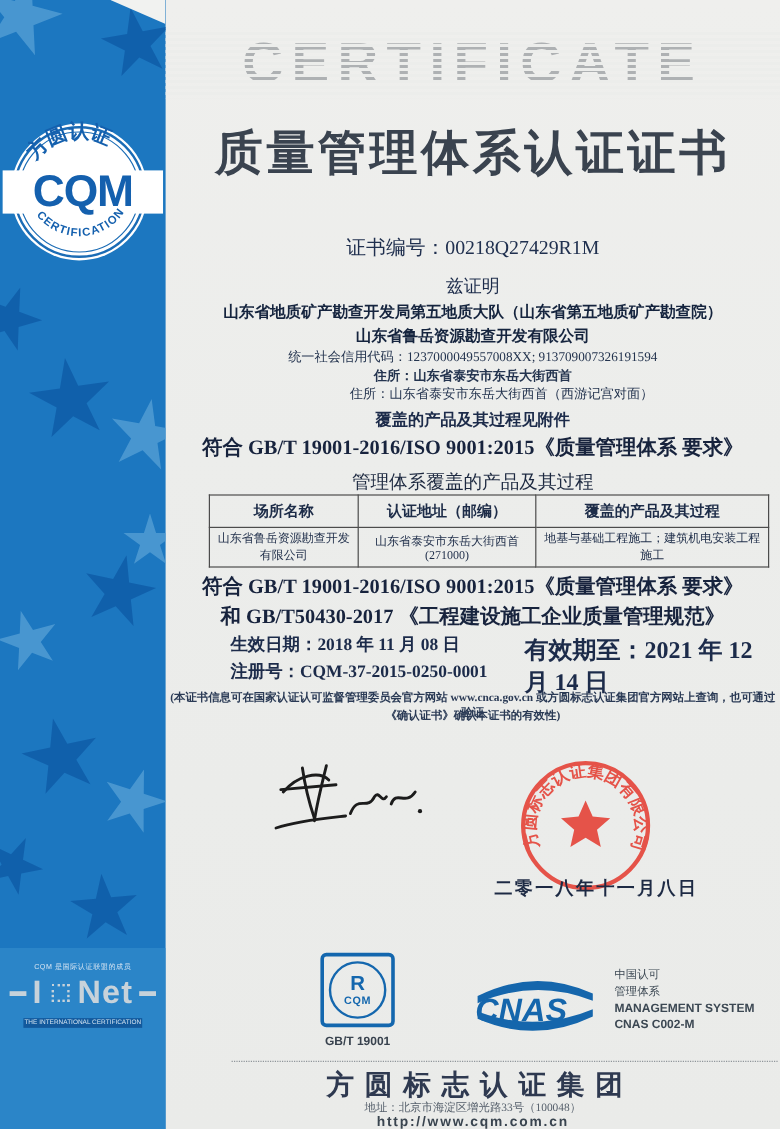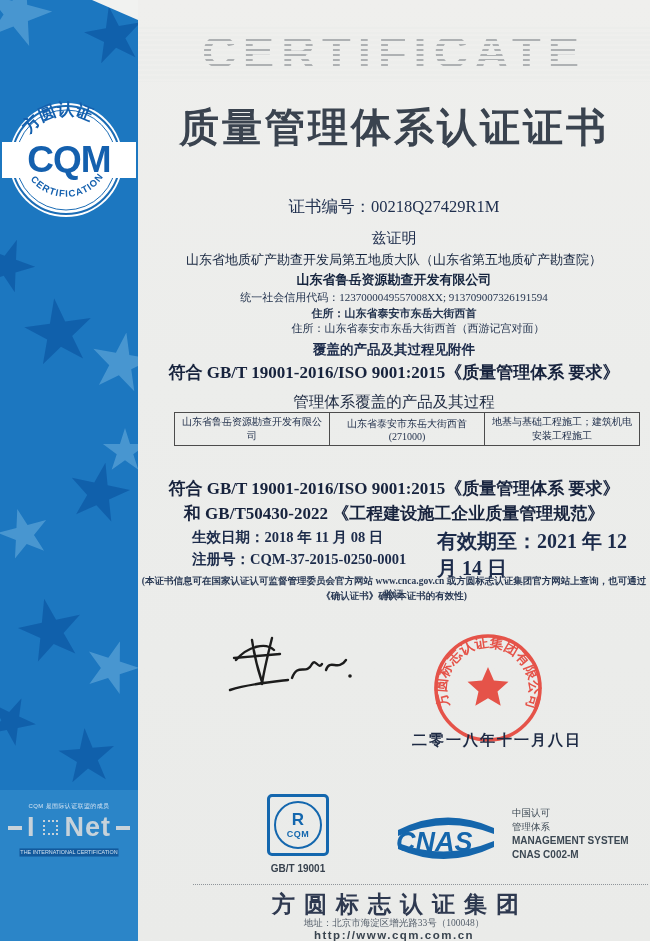--- a/index.html
+++ b/index.html
@@ -50,21 +50,21 @@
     font-family:"Liberation Sans",sans-serif; font-weight:bold; font-size:47px;
     letter-spacing:7px; color:#aeb1b3; }
   .watermark-stripes { position:absolute; inset:0;
     background:repeating-linear-gradient(180deg, rgba(236,237,235,0) 0 2.5px, #ecedeb 2.5px 5px); }
   
   .c { position:absolute; left:138px; width:512px; text-align:center; }
   .title { top:100px; font-family:"Liberation Sans",sans-serif; font-weight:bold;
     font-size:40px; letter-spacing:3px; color:#3a434f; }
   .cert-no { top:196px; font-size:16.5px; color:#20304f; }
   .declare { top:229px; font-size:15px; }
-  .company1 { top:251px; font-size:13px; font-weight:normal; color:#15243e; }
+  .company1 { top:251px; font-size:13px; font-weight:bold; color:#15243e; }
   .company2 { top:271px; font-size:13px; font-weight:bold; color:#15243e; }
   .small-line { font-size:11px; color:#24344f; }
   .credit { top:290px; } .addr1 { top:306px;font-weight:bold; } .addr2 { top:321px;margin-left:24px; }
   .attach { top:341px; font-size:13.5px; font-weight:bold; }
   .std { font-size:17px; font-weight:bold; color:#17233d; }
   .std1 { top:361px; } .std2 { top:477px; } .std3 { top:502px; }
   .tbl-title { top:392px; font-size:15.5px; color:#1d2940; }
   table.scope { position:absolute; left:174px; top:412px; width:466px;
     border-collapse:collapse; table-layout:fixed; }
   table.scope th, table.scope td { border:1.2px solid #4c4c4c; padding:2px 4px;
@@ -172,30 +172,35 @@
   <div class="c company2">山东省鲁岳资源勘查开发有限公司</div>
   <div class="c small-line credit">统一社会信用代码：1237000049557008XX; 913709007326191594</div>
   <div class="c small-line addr1">住所：山东省泰安市东岳大街西首</div>
   <div class="c small-line addr2">住所：山东省泰安市东岳大街西首（西游记宫对面）</div>
   <div class="c attach">覆盖的产品及其过程见附件</div>
   <div class="c std std1">符合 GB/T 19001-2016/ISO 9001:2015《质量管理体系 要求》</div>
   <div class="c tbl-title">管理体系覆盖的产品及其过程</div>
 
   <table class="scope">
     <tbody>
+        <tr>
+      <th class="col1">场所名称</th>
+      <th class="col2">认证地址（邮编）</th>
+      <th class="col3">覆盖的产品及其过程</th>
+    </tr>
     <tr>
       <td>山东省鲁岳资源勘查开发有限公司</td>
       <td>山东省泰安市东岳大街西首 (271000)</td>
       <td>地基与基础工程施工；建筑机电安装工程施工</td>
     </tr>
   </tbody>
     </table>
 
   <div class="c std std2">符合 GB/T 19001-2016/ISO 9001:2015《质量管理体系 要求》</div>
-  <div class="c std std3">和 GB/T50430-2022 《工程建设施工企业质量管理规范》</div>
+  <div class="c std std3">和 GB/T50430-2017 《工程建设施工企业质量管理规范》</div>
   <div class="dates-left">生效日期：2018 年 11 月 08 日</div>
   <div class="dates-right">有效期至：2021 年 12 月 14 日</div>
   <div class="reg">注册号：CQM-37-2015-0250-0001</div>
   <div class="c note1">(本证书信息可在国家认证认可监督管理委员会官方网站 www.cnca.gov.cn 或方圆标志认证集团官方网站上查询，也可通过验证</div>
   <div class="c note2">《确认证书》确认本证书的有效性)</div>
 
   <svg class="signature" width="130" height="85" viewBox="0 0 130 85">
     <g fill="none" stroke="#1c1c1c" stroke-width="2.4" stroke-linecap="round">
       <path d="M14,26 C26,12 44,8 52,16"></path>
       <path d="M30,6 C32,20 36,36 40,48"></path>

